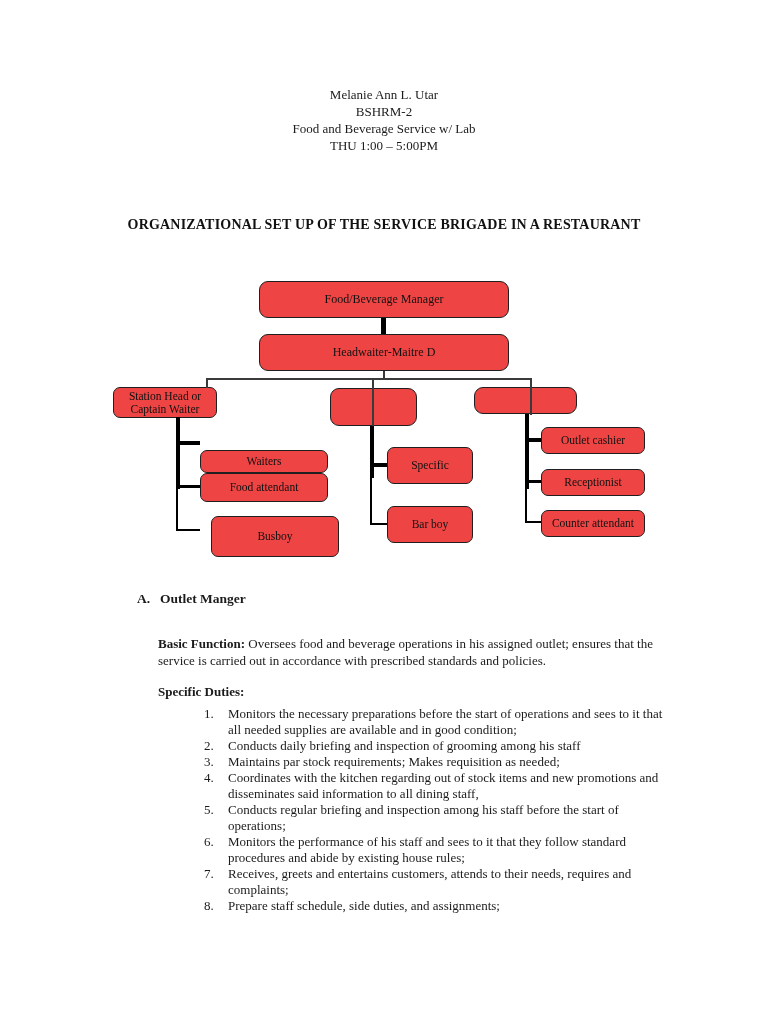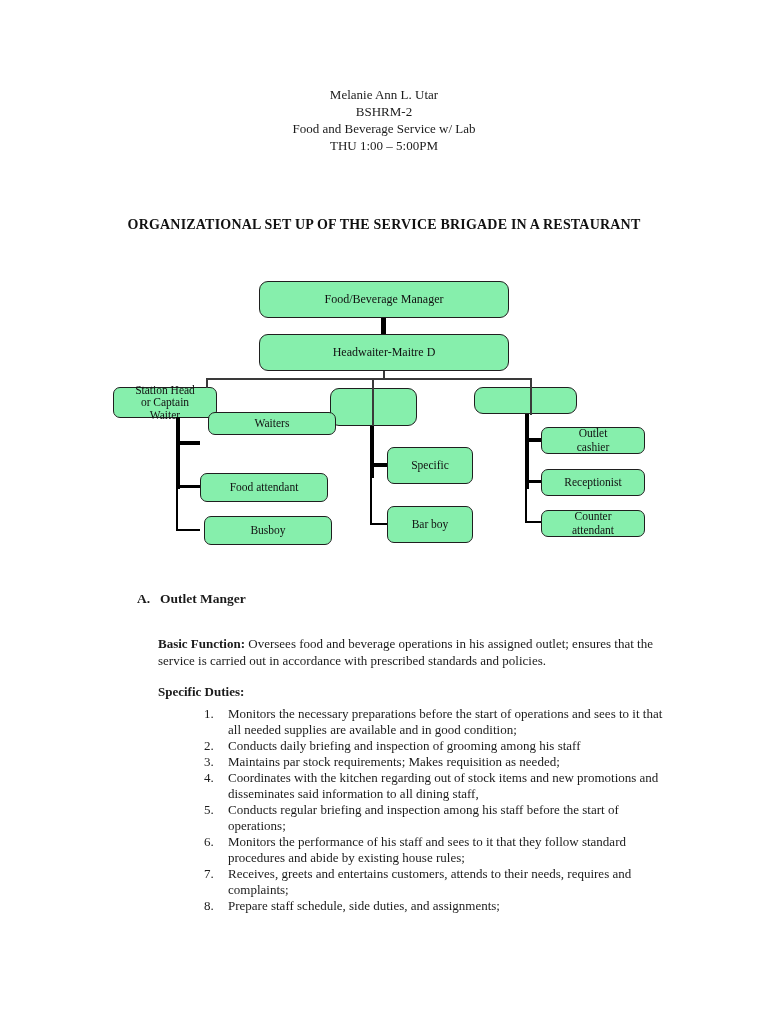--- a/index.html
+++ b/index.html
@@ -31,30 +31,30 @@
     text-align: center;
     font-weight: bold;
     font-size: 14px;
     letter-spacing: 0.2px;
     color: #111;
   }
   
   .chart { position: absolute; inset: 0; }
   .obox {
     position: absolute;
-    background: #86efac;
+    background: #ef4444;
     border: 1.5px solid #1f1f1f;
     border-radius: 9px;
     display: flex;
     align-items: center;
     justify-content: center;
     text-align: center;
     font-size: 12px;
     line-height: 1.15;
-    padding: 1px 20px;
+    padding: 1px 2px;
     color: #111;
   }
   .obox.small { font-size: 11.5px; border-radius: 7px; }
   .ln { position: absolute; background: #000; }
   .ln.thin { background: #3a3a3a; }
   
   .section {
     position: absolute;
     left: 137px; top: 591px;
     width: 526px;
@@ -110,23 +110,23 @@
 
   <div class="doc-title">ORGANIZATIONAL SET UP OF THE SERVICE BRIGADE IN A RESTAURANT</div>
 
   <div class="chart">
 
     <div class="obox" style="left:259px; top:281px; width:250px; height:37px;">Food/Beverage Manager</div>
     <div class="obox" style="left:259px; top:334px; width:250px; height:37px;">Headwaiter-Maitre D</div>
     <div class="obox small" style="left:113px; top:387px; width:104px; height:31px; line-height:1.05;">Station Head or Captain Waiter</div>
     <div class="obox" style="left:330px; top:388px; width:87px; height:38px;"></div>
     <div class="obox" style="left:474px; top:387px; width:103px; height:27px;"></div>
-    <div class="obox small" style="left:200px; top:412px; width:128px; height:23px;margin-left:8px;">Waiters</div>
+    <div class="obox small" style="left:200px; top:450px; width:128px; height:23px;">Waiters</div>
     <div class="obox small" style="left:200px; top:473px; width:128px; height:29px;">Food attendant</div>
-    <div class="obox small" style="left:204px; top:516px; width:128px; height:29px;">Busboy</div>
+    <div class="obox small" style="left:211px; top:516px; width:128px; height:41px;">Busboy</div>
     <div class="obox small" style="left:387px; top:447px; width:86px; height:37px;">Specific</div>
     <div class="obox small" style="left:387px; top:506px; width:86px; height:37px;">Bar boy</div>
     <div class="obox small" style="left:541px; top:427px; width:104px; height:27px;">Outlet cashier</div>
     <div class="obox small" style="left:541px; top:469px; width:104px; height:27px;">Receptionist</div>
     <div class="obox small" style="left:541px; top:510px; width:104px; height:27px;">Counter attendant</div>
 
     <div class="ln" style="left:381px; top:318px; width:5px; height:16px;"></div>
     <div class="ln thin" style="left:383px; top:371px; width:2px; height:8px;"></div>
     <div class="ln thin" style="left:206px; top:378px; width:326px; height:2px;"></div>
     <div class="ln thin" style="left:206px; top:378px; width:2px; height:10px;"></div>

